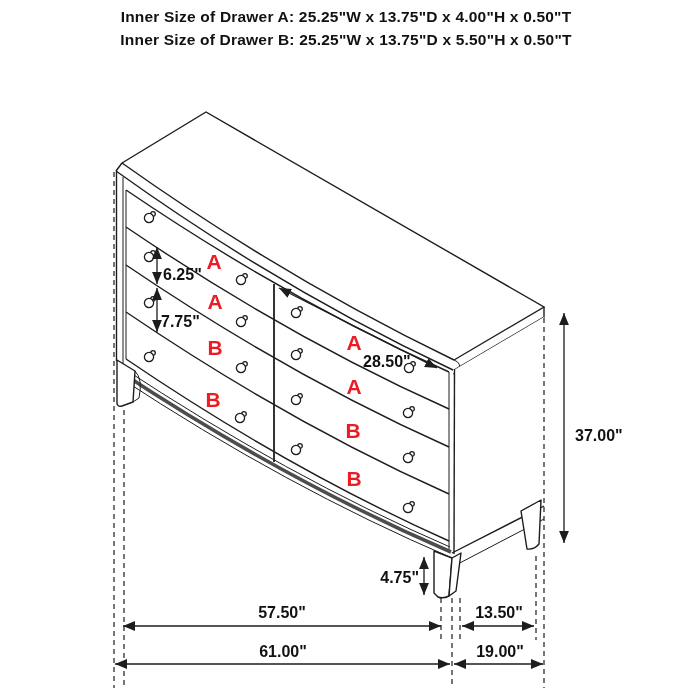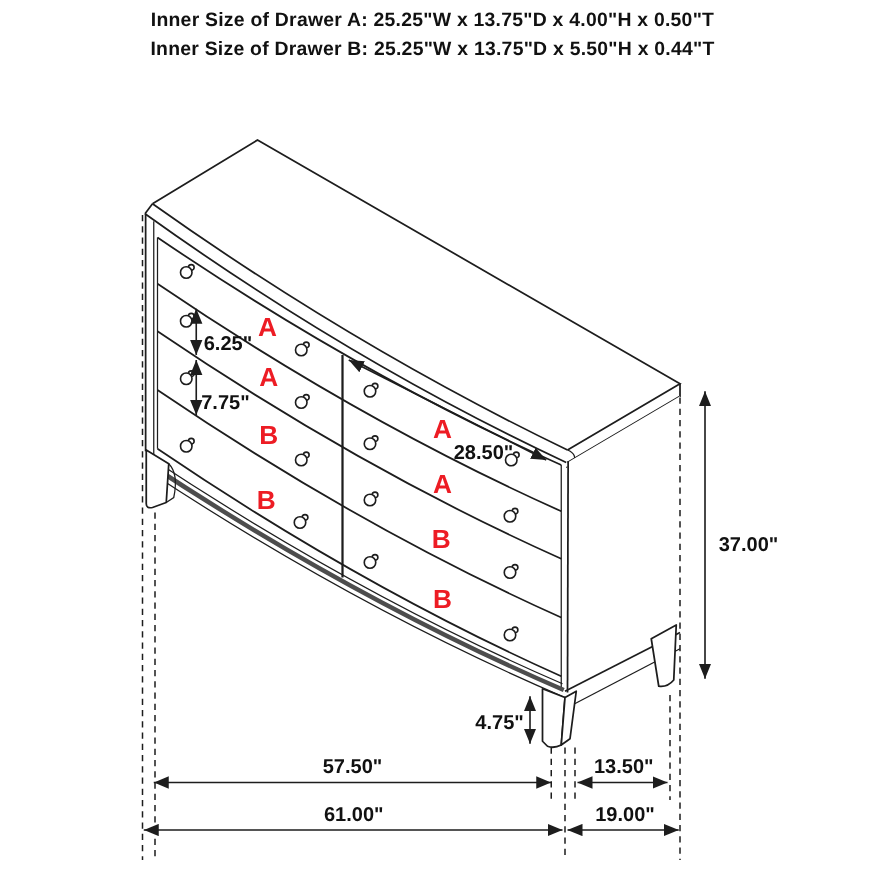--- a/index.html
+++ b/index.html
@@ -54,21 +54,21 @@
     text-anchor: middle;
   }
 </style>
 </head>
 <body>
 
 <div id="stage">
 
   <div id="header">
     <div>Inner Size of Drawer A: 25.25"W x 13.75"D x 4.00"H x 0.50"T</div>
-    <div>Inner Size of Drawer B: 25.25"W x 13.75"D x 5.50"H x 0.44"T</div>
+    <div>Inner Size of Drawer B: 25.25"W x 13.75"D x 5.50"H x 0.50"T</div>
   </div>
 
   <svg id="drawing" width="700" height="700" viewBox="0 0 700 700">
 
     <defs>
       <marker id="arr" markerUnits="userSpaceOnUse" markerWidth="12" markerHeight="10" viewBox="0 0 11 9" refX="11" refY="4.5" orient="auto-start-reverse">
         <path d="M0,0 L11,4.5 L0,9 Z" fill="#1d1d1d"></path>
       </marker>
       <g id="knob">
         <circle class="knob" cx="4" cy="-4" r="2.3"></circle>

